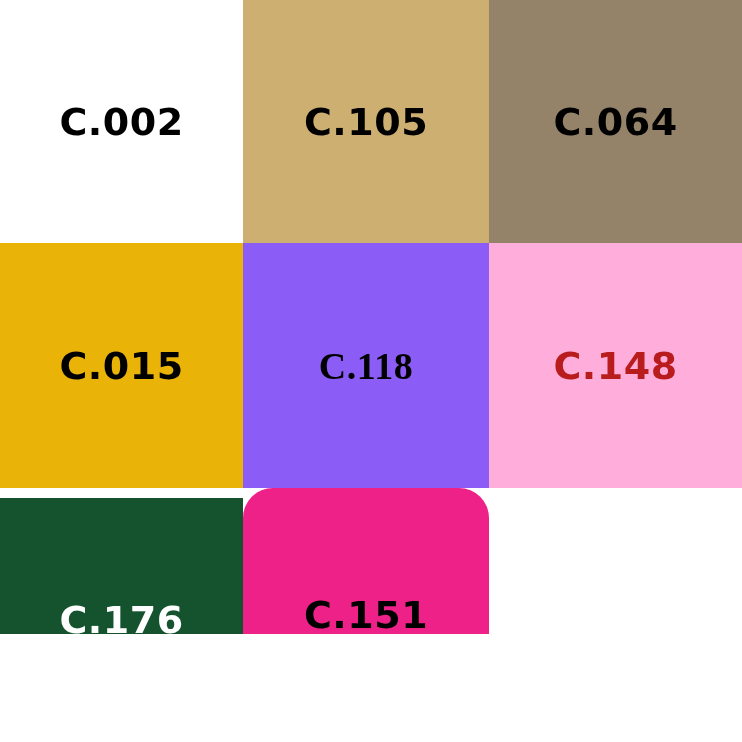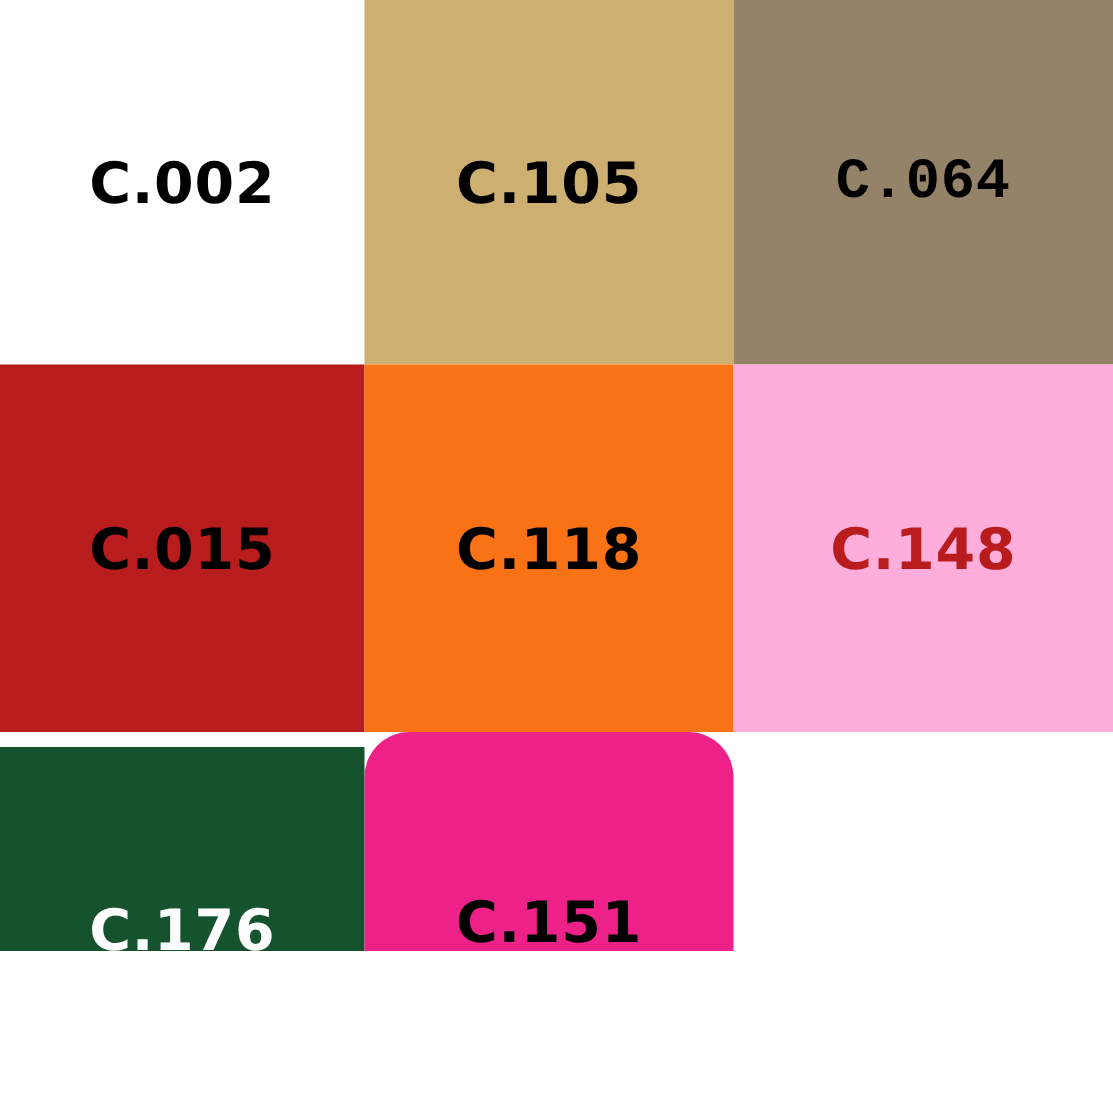--- a/index.html
+++ b/index.html
@@ -39,29 +39,29 @@
 <div id="swatch-grid">
 
   <div class="swatch-cell" style="background-color: rgb(255, 255, 255); color: rgb(0, 0, 0);">
     <span class="swatch-label">C.002</span>
   </div>
 
   <div class="swatch-cell" style="background-color: rgb(205, 175, 114); color: rgb(0, 0, 0); align-items: center;">
     <span class="swatch-label">C.105</span>
   </div>
 
-  <div class="swatch-cell" style="background-color: rgb(148, 131, 105); color: rgb(0, 0, 0); font-family: Liberation Mono, monospace;">
+  <div class="swatch-cell" style="background-color: rgb(148, 131, 105); color: rgb(0, 0, 0);">
     <span class="swatch-label">C.064</span>
   </div>
 
-  <div class="swatch-cell" style="background-color: #b91c1c; color: rgb(0, 0, 0);">
+  <div class="swatch-cell" style="background-color: #eab308; color: rgb(0, 0, 0);">
     <span class="swatch-label">C.015</span>
   </div>
 
-  <div class="swatch-cell" style="background-color: #f97316; color: rgb(0, 0, 0);">
+  <div class="swatch-cell" style="background-color: #8b5cf6; color: rgb(0, 0, 0); font-family: Liberation Serif, serif;">
     <span class="swatch-label">C.118</span>
   </div>
 
 
   <div class="swatch-cell" style="background-color: rgb(255, 174, 220); color: #b91c1c;">
     <span class="swatch-label">C.148</span>
   </div>
 
   <div class="swatch-cell" style="background-color: #14532d; color: rgb(255, 255, 255); margin-top: 10px;">
     <span class="swatch-label">C.176</span>

